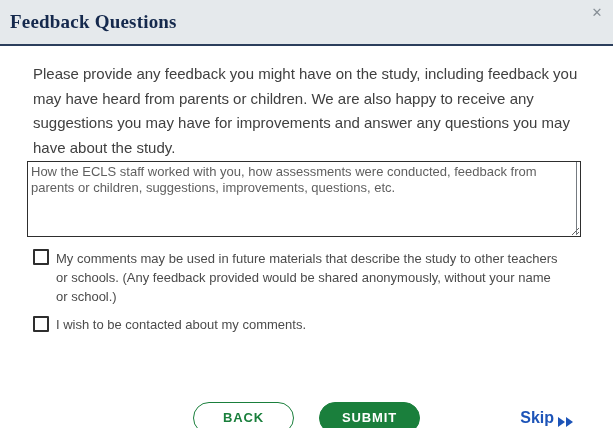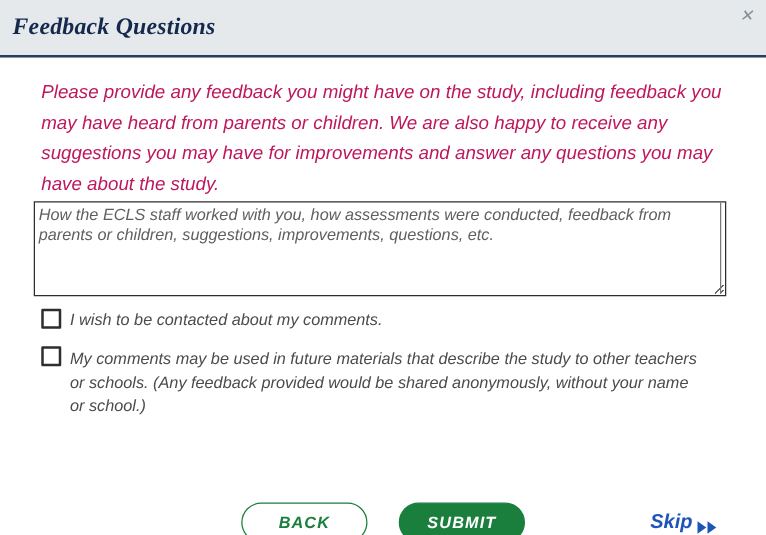--- a/index.html
+++ b/index.html
@@ -1,15 +1,15 @@
 <!DOCTYPE html>
 <html style="--header-bg: #e5e9ec; --header-border: #2b3e5c; --title-color: #15294d; --green: #1a7f3c; --skip-blue: #1d54b8;"><head>
 <meta charset="utf-8">
 <style>
-  * { box-sizing: border-box; margin: 0; padding: 0; font-style: italic; }
+  * { box-sizing: border-box; margin: 0; padding: 0; }
   html, body { width: 613px; height: 428px; overflow: hidden; }
   body {
     font-family: "Liberation Sans", sans-serif;
     background: #ffffff;
     color: #3f3f3f;
     position: relative;
   }
   .modal { width: 613px; height: 428px; background: #fff; position: relative; }
 
   
@@ -43,21 +43,21 @@
     font-family: "Liberation Sans", sans-serif;
   }
 
   
   .modal-body { padding: 0 27px; }
   .intro {
     margin: 16px 0 0 6px;
     width: 552px;
     font-size: 15px;
     line-height: 24.5px;
-    color: #be185d;
+    color: #404040;
   }
 
   
   .textarea-wrap { position: relative; margin-top: 1px; }
   .feedback-textarea {
     width: 554px;
     height: 76px;
     border: 1px solid #2e2e2e;
     border-radius: 0;
     resize: both;
@@ -172,28 +172,28 @@
 
   <div class="modal-body">
 
     <p class="intro">Please provide any feedback you might have on the study, including feedback you may have heard from parents or children. We are also happy to receive any suggestions you may have for improvements and answer any questions you may have about the study.</p>
 
     <div class="textarea-wrap">
       <textarea class="feedback-textarea" placeholder="How the ECLS staff worked with you, how assessments were conducted, feedback from parents or children, suggestions, improvements, questions, etc." style=""></textarea>
       <div class="scroll-gutter"></div>
     </div>
 
+    <div class="check-row second">
+      <span class="checkbox"></span>
+      <span class="check-label">My comments may be used in future materials that describe the study to other teachers or schools. (Any feedback provided would be shared anonymously, without your name or school.)</span>
+    </div>
+
     <div class="check-row">
       <span class="checkbox"></span>
       <span class="check-label">I wish to be contacted about my comments.</span>
-    </div>
-
-    <div class="check-row second">
-      <span class="checkbox"></span>
-      <span class="check-label">My comments may be used in future materials that describe the study to other teachers or schools. (Any feedback provided would be shared anonymously, without your name or school.)</span>
     </div>
 
     <div class="actions">
       <button class="btn btn-outline">BACK</button>
       <button class="btn btn-solid">SUBMIT</button>
       <a class="skip-link">
         <span>Skip</span>
         <span class="skip-arrows">
           <span class="tri"></span>
             <span class="tri"></span>

